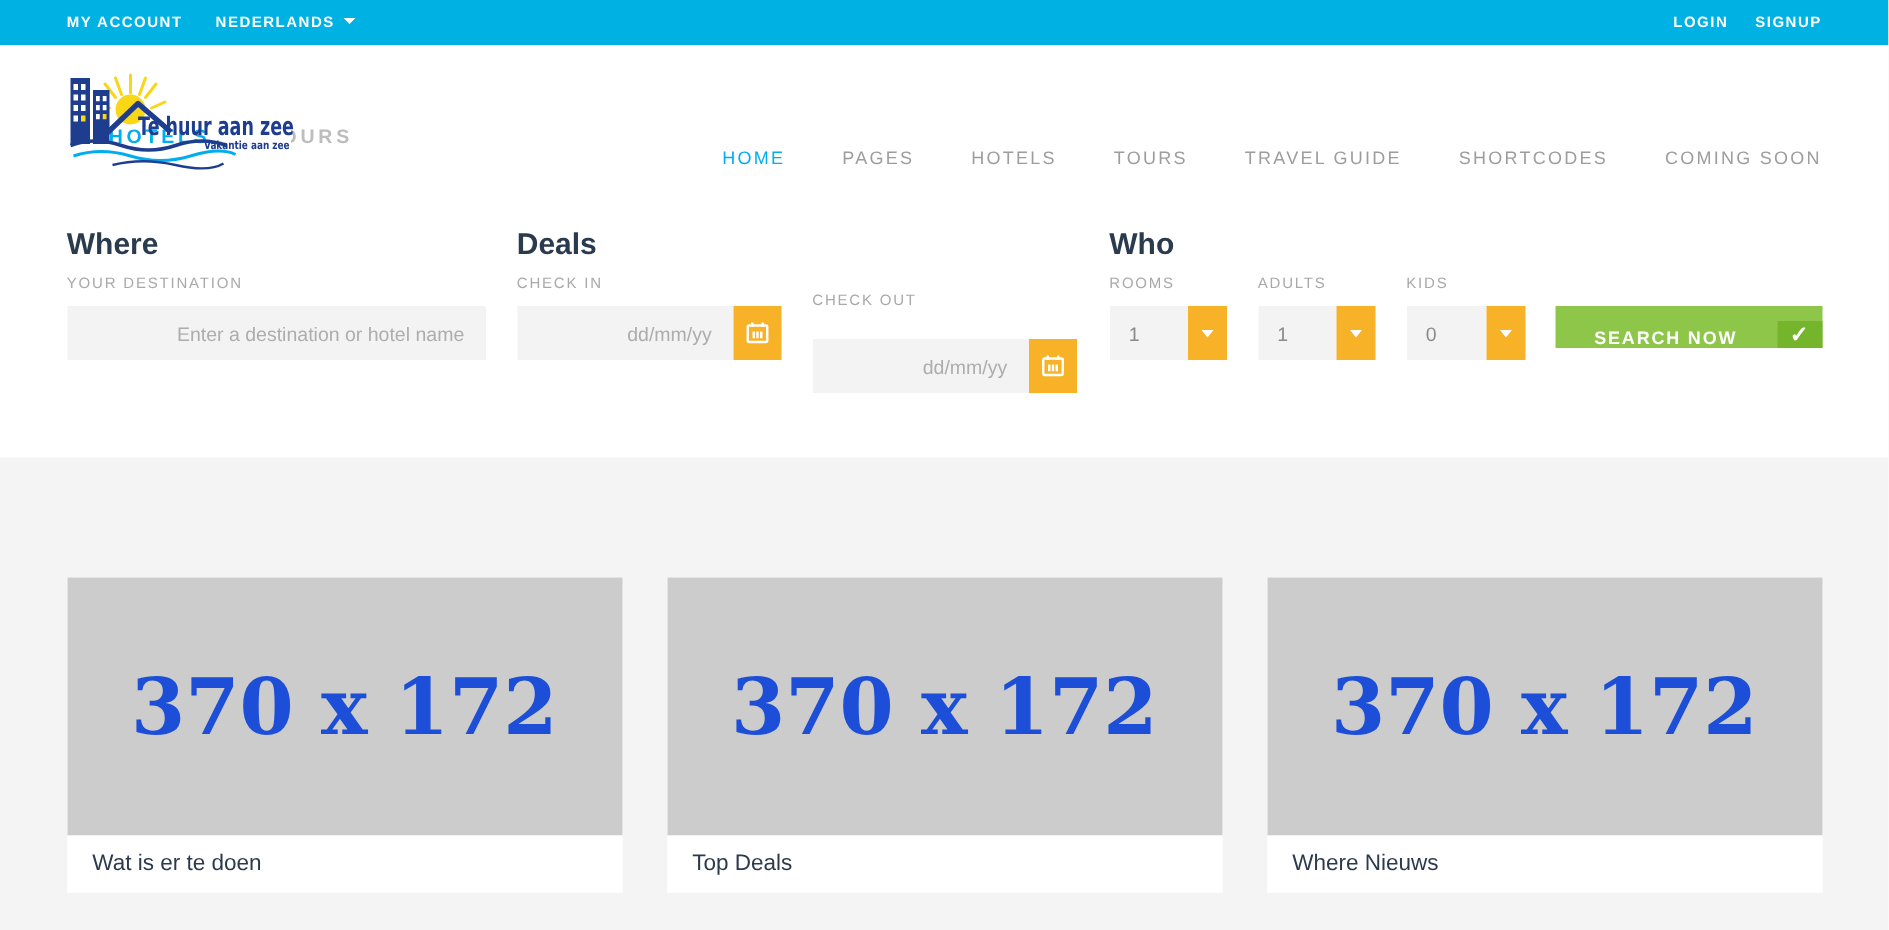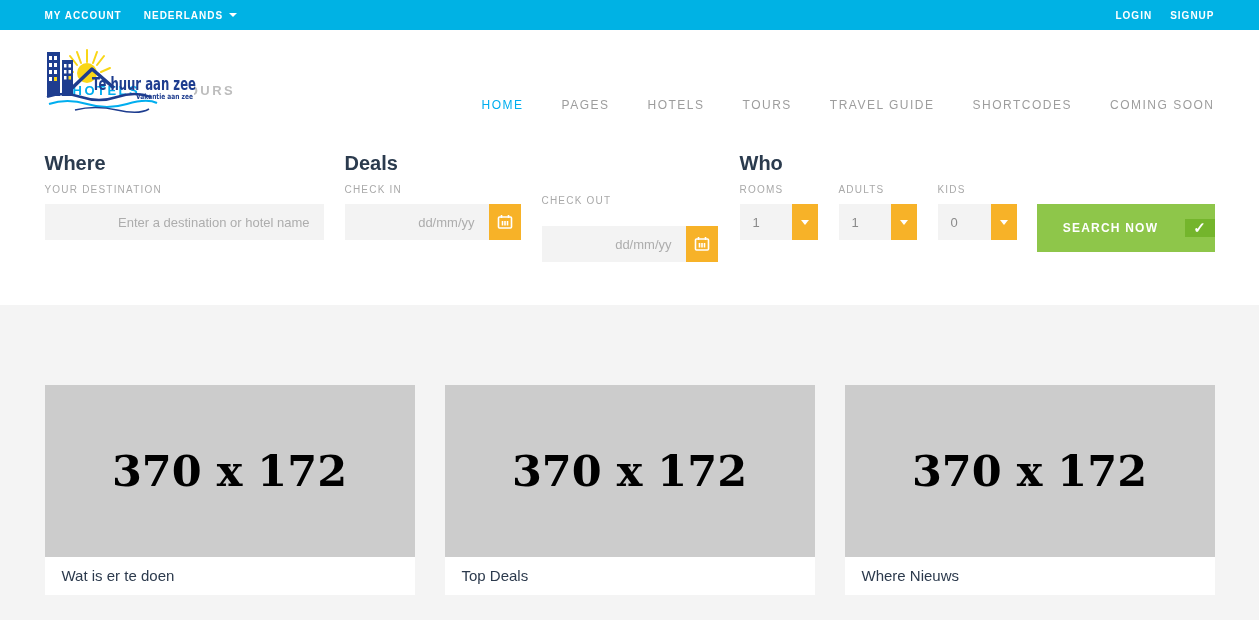--- a/index.html
+++ b/index.html
@@ -85,42 +85,42 @@
   .select-arrow {
     width:26px; background:#f7b228; display:flex; align-items:center; justify-content:center; flex:none;
   }
   .tri-down {
     width:0; height:0;
     border-left:4px solid transparent; border-right:4px solid transparent;
     border-top:5px solid #ffffff;
   }
 
   .search-btn {
-    display:flex; height:48px; width:100%; border:none; padding:0;
-    background:#8ec64a; cursor:pointer; align-items:center;
+    display:flex; height:28px; width:100%; border:none; padding:0;
+    background:#8ec64a; cursor:pointer; align-items:flex-end;
   }
   .search-btn-label {
     flex:1; color:#ffffff; font-size:12px; font-weight:700; letter-spacing:1.2px;
     display:flex; align-items:center; justify-content:center;
     font-family:"Liberation Sans", sans-serif;
   }
   .search-btn-check {
     width:30px; background:#74b52c; color:#ffffff; font-size:15px; font-weight:700;
     display:flex; align-items:center; justify-content:center;
   }
 
   
   .content-section { background:#f4f4f4; height:338px; }
   .cards { display:flex; gap:30px; padding-top:80px; }
   .card { width:370px; background:#ffffff; cursor:pointer; }
   .card-img {
     height:172px; background:#cccccc; display:flex; align-items:center; justify-content:center;
   }
   .card-img span {
-    font-family:"DejaVu Serif", serif; font-weight:700; font-size:43px; color:#000000;
+    font-family:"DejaVu Serif", serif; font-weight:700; font-size:52px; color:#1d4ed8;
   }
   .card-caption {
     height:38px; line-height:38px; padding-left:17px;
     font-size:15px; color:#2c3a4d; background:#ffffff;
   }
 </style>
 </head>
 <body>
 
 <div class="topbar">

